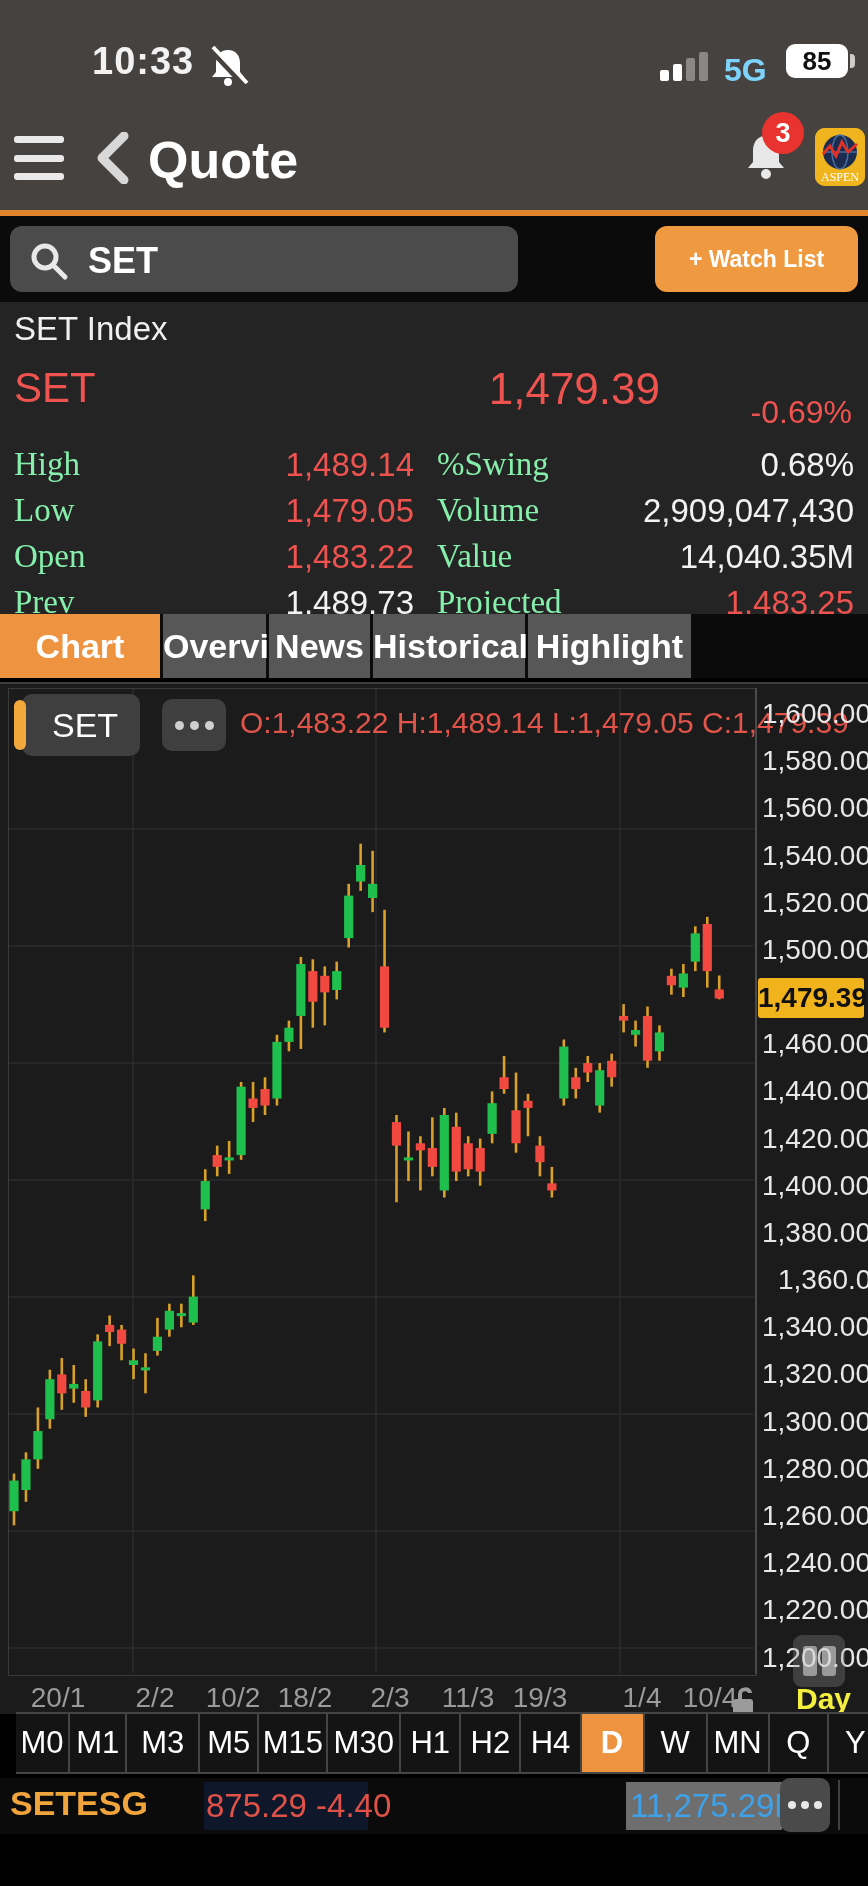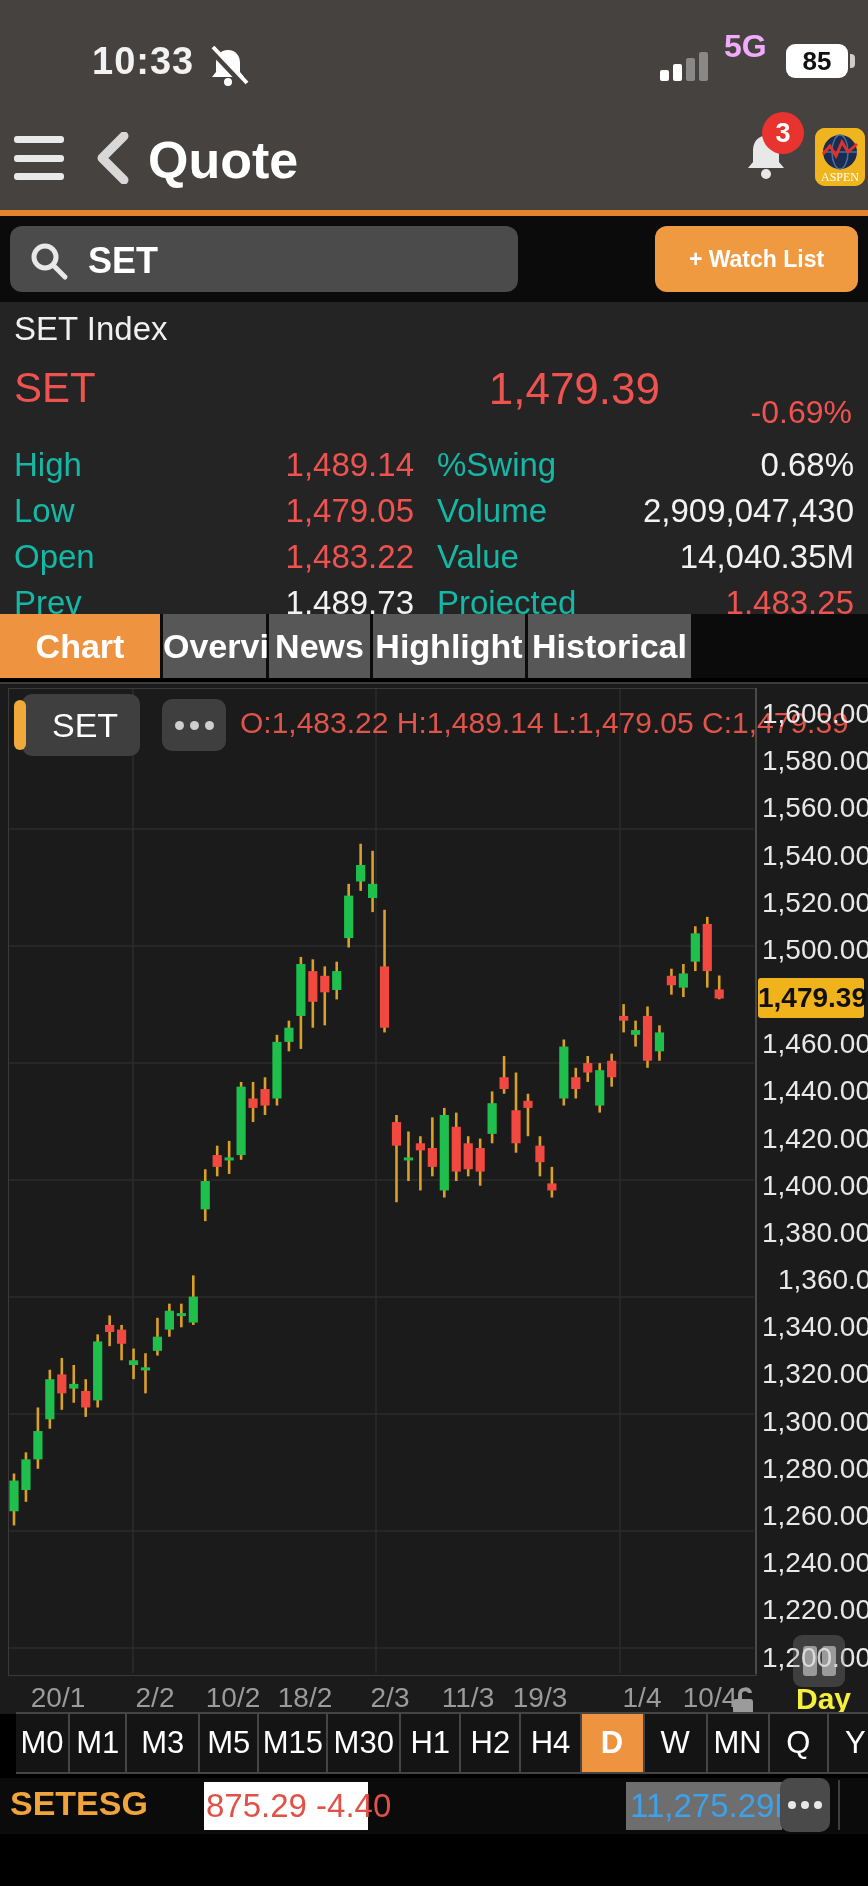--- a/index.html
+++ b/index.html
@@ -6,21 +6,21 @@
   body{width:868px;height:1886px;position:relative;overflow:hidden;
        font-family:"Liberation Sans","DejaVu Sans",sans-serif;color:#f2f2f2;
        -webkit-font-smoothing:antialiased;}
   .abs{position:absolute;}
 
   
   #topbar{left:0;top:0;width:868px;height:210px;background:#454240;}
   #status-time{left:92px;top:40px;font-size:38px;font-weight:bold;letter-spacing:1px;}
   #muted-bell{left:205px;top:44px;}
   #signal{left:660px;top:52px;}
-  #net-label{left:724px;top:28px;font-size:32px;font-weight:bold;color:#f0abfc;}
+  #net-label{left:724px;top:52px;font-size:32px;font-weight:bold;color:#7dd3fc;}
   #battery{left:786px;top:44px;width:62px;height:34px;background:#fff;border-radius:9px;
            color:#111;font-size:26px;font-weight:bold;text-align:center;line-height:34px;}
   #battery-tip{left:850px;top:54px;width:5px;height:14px;background:#cfcdcb;border-radius:0 4px 4px 0;}
   #hamburger{left:14px;top:136px;width:50px;height:44px;display:flex;flex-direction:column;justify-content:space-between;}
   #hamburger span{display:block;height:7px;background:#e9e9e9;border-radius:3px;}
   #back-chevron{left:92px;top:132px;}
   #header-title{left:148px;top:130px;font-size:52px;font-weight:bold;color:#fff;}
   #header-bell{left:740px;top:128px;}
   #bell-badge{left:762px;top:112px;width:42px;height:42px;background:#e8332e;border-radius:50%;
               color:#fff;font-size:27px;font-weight:bold;text-align:center;line-height:42px;}
@@ -36,21 +36,21 @@
              color:#fff;font-size:23px;font-weight:bold;text-align:center;line-height:66px;}
 
   
   #quote{left:0;top:302px;width:868px;height:312px;background:#242424;}
   #quote-name{left:14px;top:8px;font-size:33px;color:#f0f0f0;}
   #quote-symbol{left:14px;top:62px;font-size:42px;color:#ef5350;}
   #quote-last{left:300px;top:62px;width:360px;text-align:right;font-size:44px;color:#ef5350;}
   #quote-chg{left:600px;top:48px;width:252px;text-align:right;font-size:32px;color:#ef5350;}
   #quote-chgp{left:600px;top:92px;width:252px;text-align:right;font-size:32px;color:#ef5350;}
   .qrow{position:absolute;height:45px;font-size:33px;line-height:45px;}
-  .qlabel{position:absolute;left:0;color:#14b8a6;}
+  .qlabel{position:absolute;left:0;color:#86efac;font-family:Liberation Serif, serif;}
   .qvalue{position:absolute;right:0;text-align:right;color:#f2f2f2;}
   .qvalue.red{color:#ef5350;}
 
   
   #tabs{left:0;top:614px;width:868px;height:64px;background:#0b0b0b;display:flex;}
   .tab{height:64px;background:#575757;color:#fff;font-size:34px;font-weight:bold;
        text-align:center;line-height:64px;margin-right:3px;}
   .tab.active{background:#ee9340;}
   .tab:nth-child(1){width:160px;}
   .tab:nth-child(2){width:103px;}
@@ -84,21 +84,21 @@
   
   #tfbar{left:16px;top:1712px;width:868px;height:58px;background:#141414;border-top:2px solid #454545;
          border-bottom:2px solid #454545;display:flex;}
   .tf{height:58px;border-right:2px solid #454545;color:#fff;font-size:31px;
       text-align:center;line-height:58px;box-sizing:border-box;}
   .tf.active{background:#ee9340;font-weight:bold;}
 
   
   #ticker{left:0;top:1778px;width:868px;height:56px;background:#0b0b0b;}
   #ticker-sym{left:10px;top:6px;font-size:34px;font-weight:bold;color:#f0a43c;position:absolute;}
-  #ticker-chip1{left:204px;top:4px;width:160px;height:48px;background:#ffffff;color:#e05148;
+  #ticker-chip1{left:204px;top:4px;width:160px;height:48px;background:#0f172a;color:#e05148;
                 font-size:33px;line-height:48px;text-align:center;position:absolute;white-space:nowrap;padding:0 2px;}
   #ticker-chip2{left:626px;top:4px;width:148px;height:48px;background:#6e6e6e;color:#3fa1e8;
                 font-size:33px;line-height:48px;text-align:right;position:absolute;padding:0 4px;}
   #ticker-more{left:780px;top:0px;width:50px;height:54px;background:#4a4a4a;border-radius:10px;
                display:flex;align-items:center;justify-content:center;gap:5px;position:absolute;}
   #ticker-more i{width:8px;height:8px;border-radius:50%;background:#e8e8e8;}
   #ticker-line{left:838px;top:2px;width:2px;height:50px;background:#3f3f3f;position:absolute;}
 </style>
 </head>
 <body>
@@ -207,22 +207,22 @@
         <span class="qlabel">ProjVol</span>
         <span class="qvalue"></span>
       </div>
     </div>
 </div>
 
 <div class="abs" id="tabs">
     <div class="tab active">Chart</div>
     <div class="tab">Overview</div>
     <div class="tab">News</div>
+    <div class="tab">Historical</div>
     <div class="tab">Highlight</div>
-    <div class="tab">Historical</div>
   </div>
 
 <div class="abs" id="chart-wrap">
   <svg class="abs" id="chart-svg" width="868" height="1030">
       <line x1="9" y1="145" x2="754" y2="145" stroke="#2d2d2d" stroke-width="1.5"></line>
       <line x1="9" y1="262" x2="754" y2="262" stroke="#2d2d2d" stroke-width="1.5"></line>
       <line x1="9" y1="379" x2="754" y2="379" stroke="#2d2d2d" stroke-width="1.5"></line>
       <line x1="9" y1="496" x2="754" y2="496" stroke="#2d2d2d" stroke-width="1.5"></line>
       <line x1="9" y1="613" x2="754" y2="613" stroke="#2d2d2d" stroke-width="1.5"></line>
       <line x1="9" y1="730" x2="754" y2="730" stroke="#2d2d2d" stroke-width="1.5"></line>

